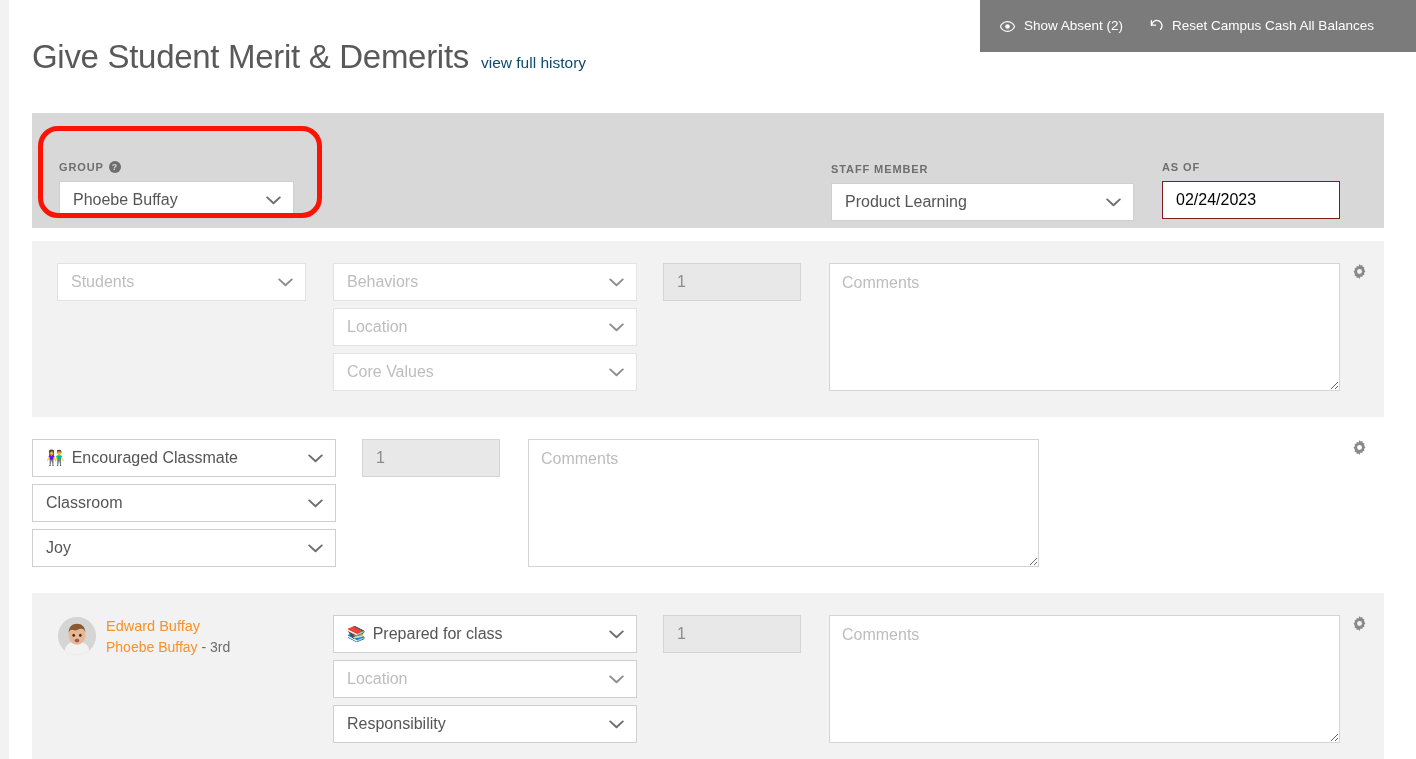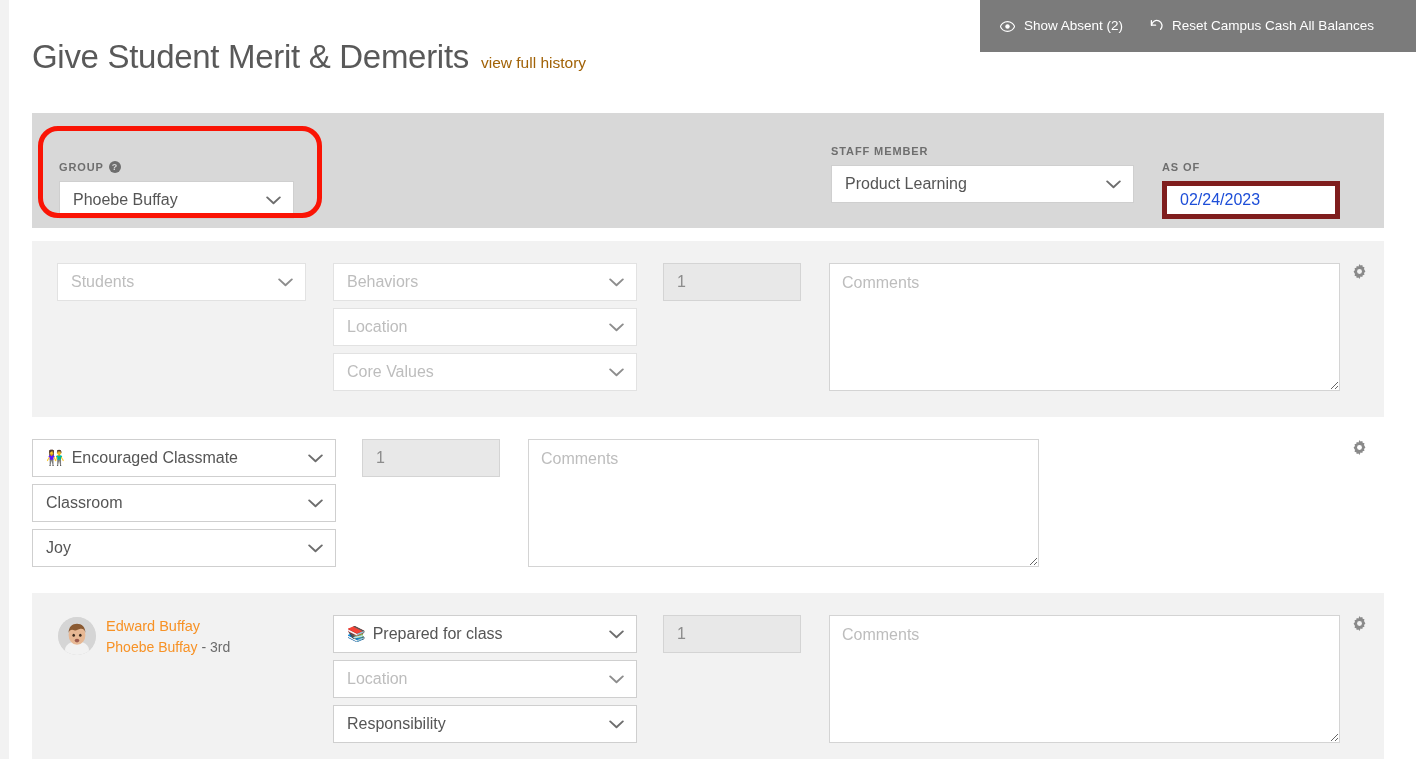--- a/index.html
+++ b/index.html
@@ -57,21 +57,21 @@
     display: flex; align-items: baseline; gap: 12px;
   }
   .page-title {
     font-size: 33px;
     font-weight: 400;
     color: #595959;
     letter-spacing: -0.3px;
   }
   .history-link {
     font-size: 15.5px;
-    color: #a16207;
+    color: #0c4a6e;
     cursor: pointer;
   }
 
   
   .filter-bar {
     position: absolute; left: 32px; top: 113px;
     width: 1352px; height: 115px;
     background: #d8d8d8;
   }
   .field-label {
@@ -108,30 +108,30 @@
   }
   .sel.plain { border-color: #e2e2e2; }
   .sel .chev {
     position: absolute; right: 12px; top: 50%;
     transform: translateY(-50%);
   }
   .sel .ph { color: #bdbdbd; }
 
   .group-ctl { left: 27px; top: 20px; width: 235px; }
   .group-ctl .sel { width: 235px; }
-  .staff-ctl { left: 799px; top: 4px; width: 303px; }
+  .staff-ctl { left: 799px; top: 22px; width: 303px; }
   .staff-ctl .sel { width: 303px; }
   .asof-ctl { left: 1130px; top: 20px; width: 178px; }
   .date-input {
     width: 178px; height: 38px;
     background: #ffffff;
-    border: 5px solid #7f1d1d;
+    border: 1px solid #7f1d1d;
     padding: 0 13px;
     font-size: 16px;
-    color: #1d4ed8;
+    color: #000000;
     font-family: "Liberation Sans", sans-serif;
   }
 
   
   .annot {
     position: absolute;
     left: 38px; top: 126px;
     width: 284px; height: 92px;
     border: 5px solid #fa1405;
     border-radius: 20px;

